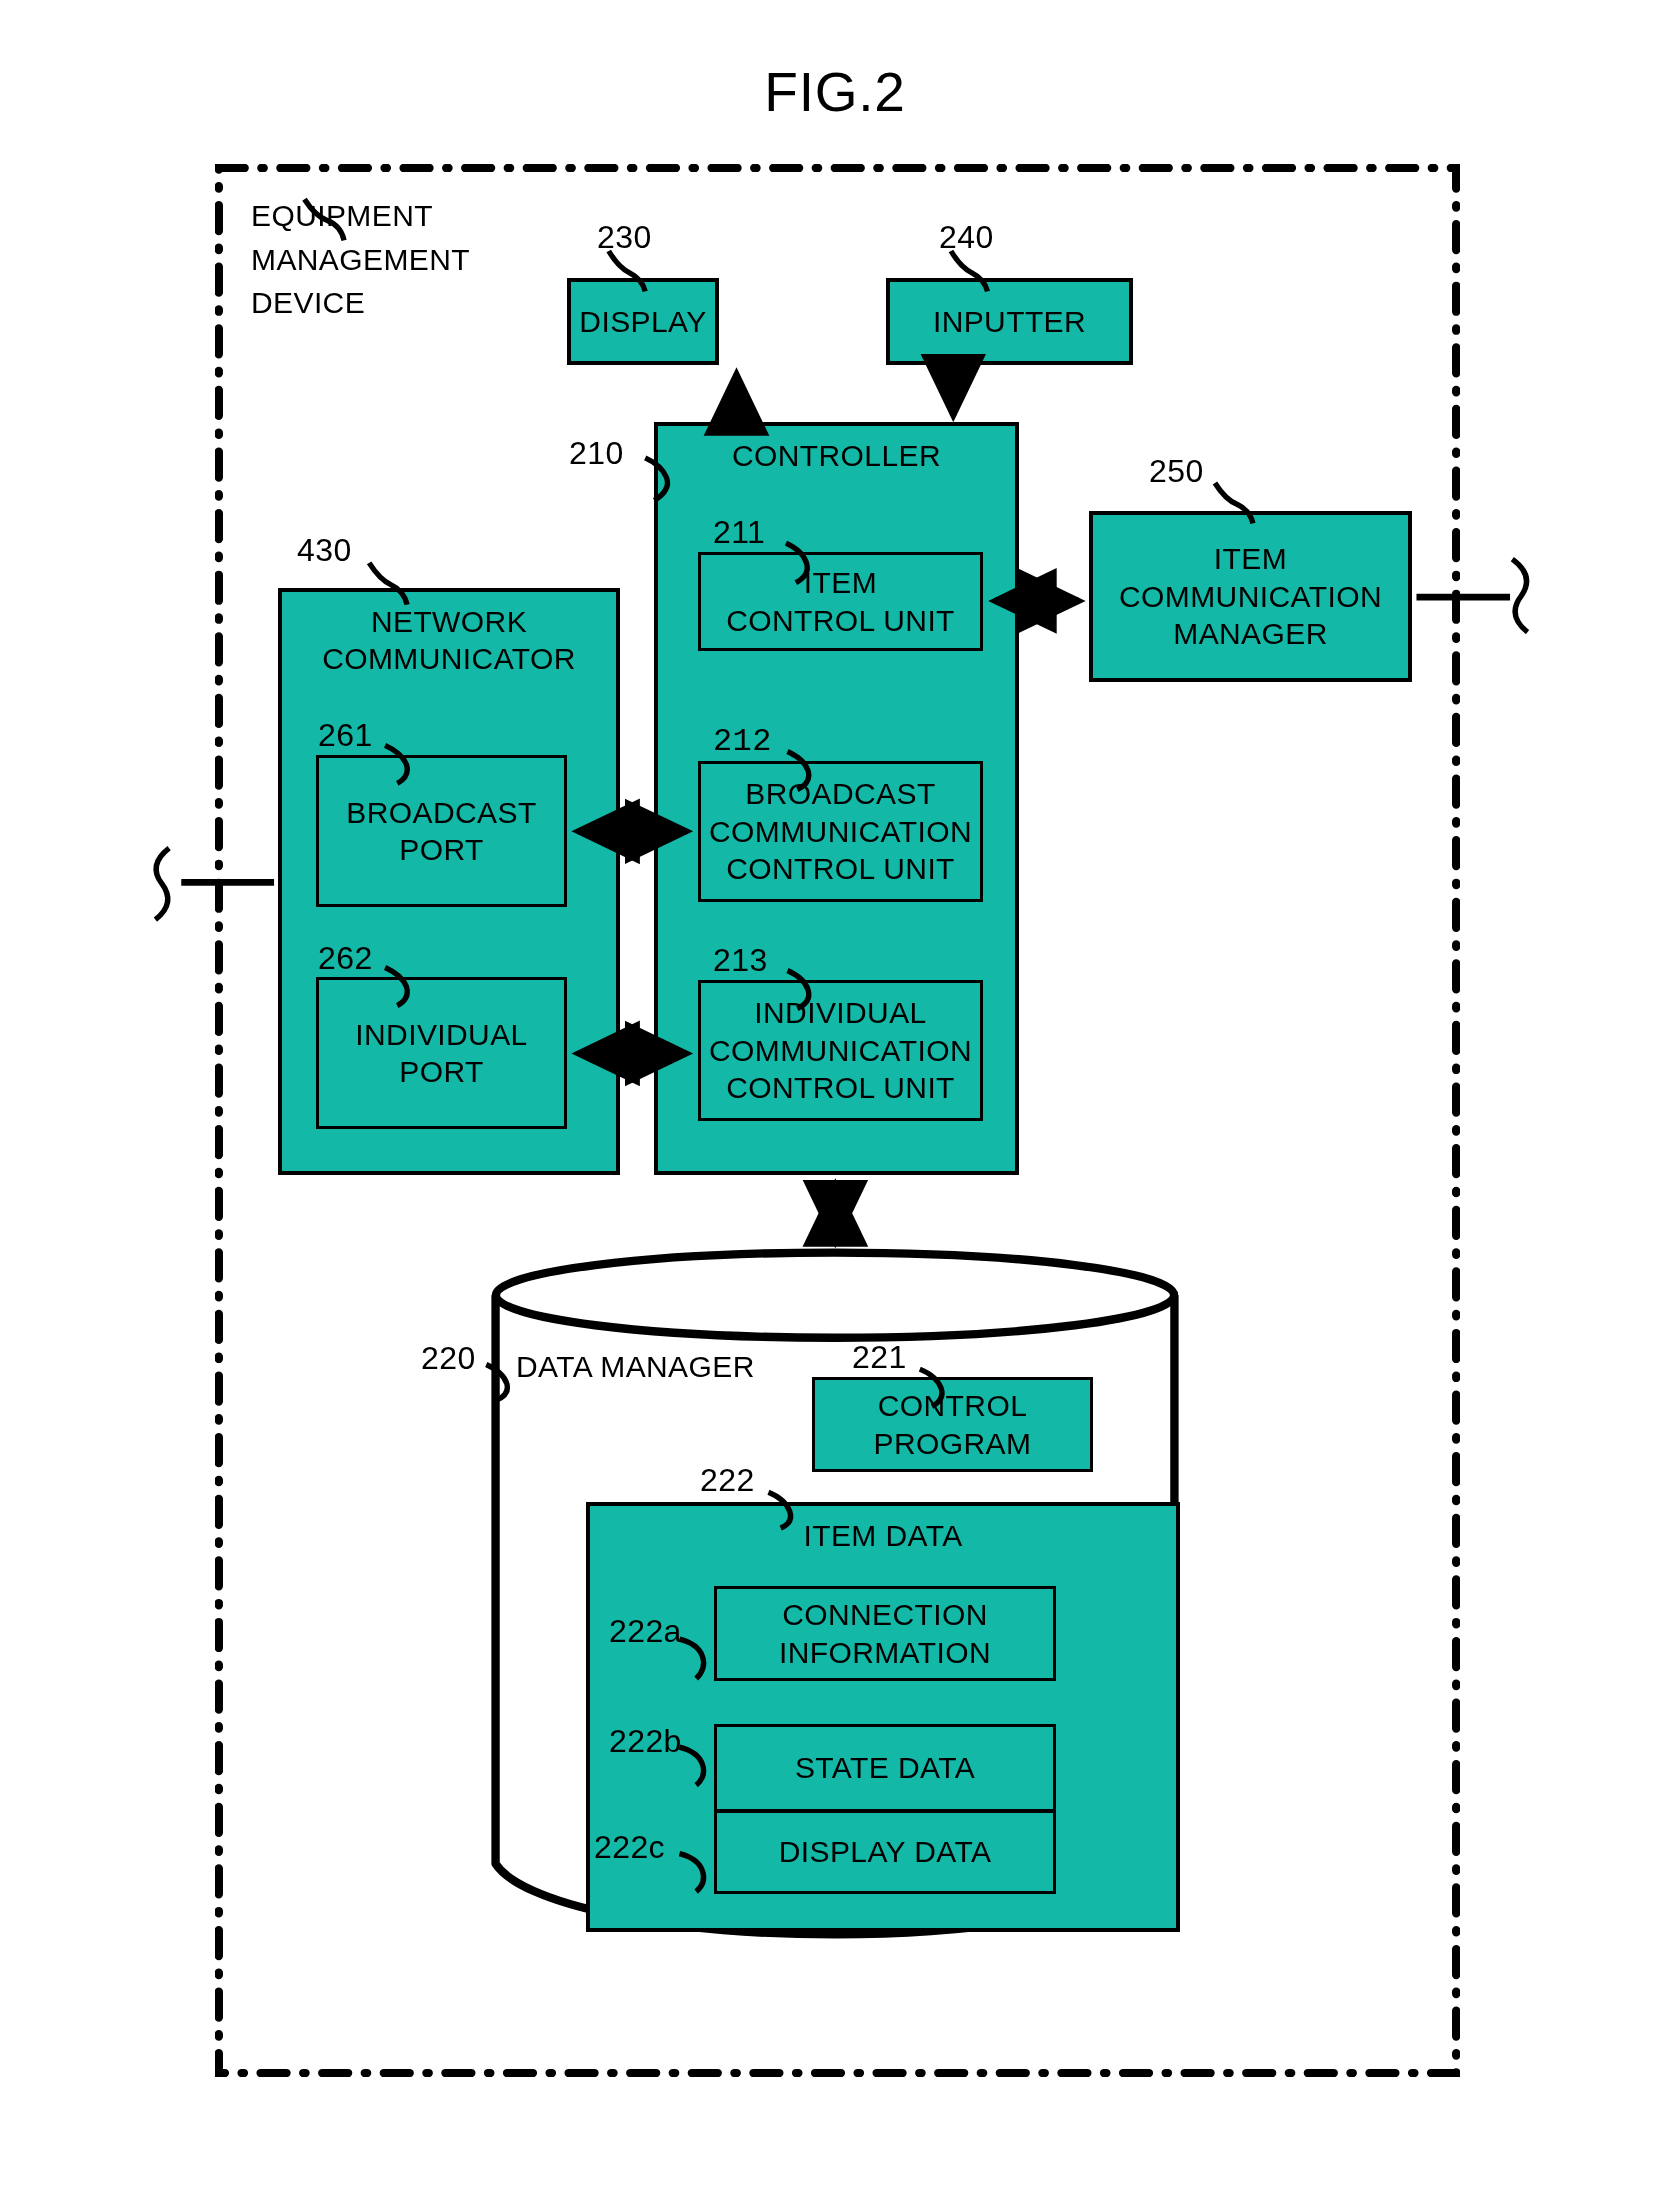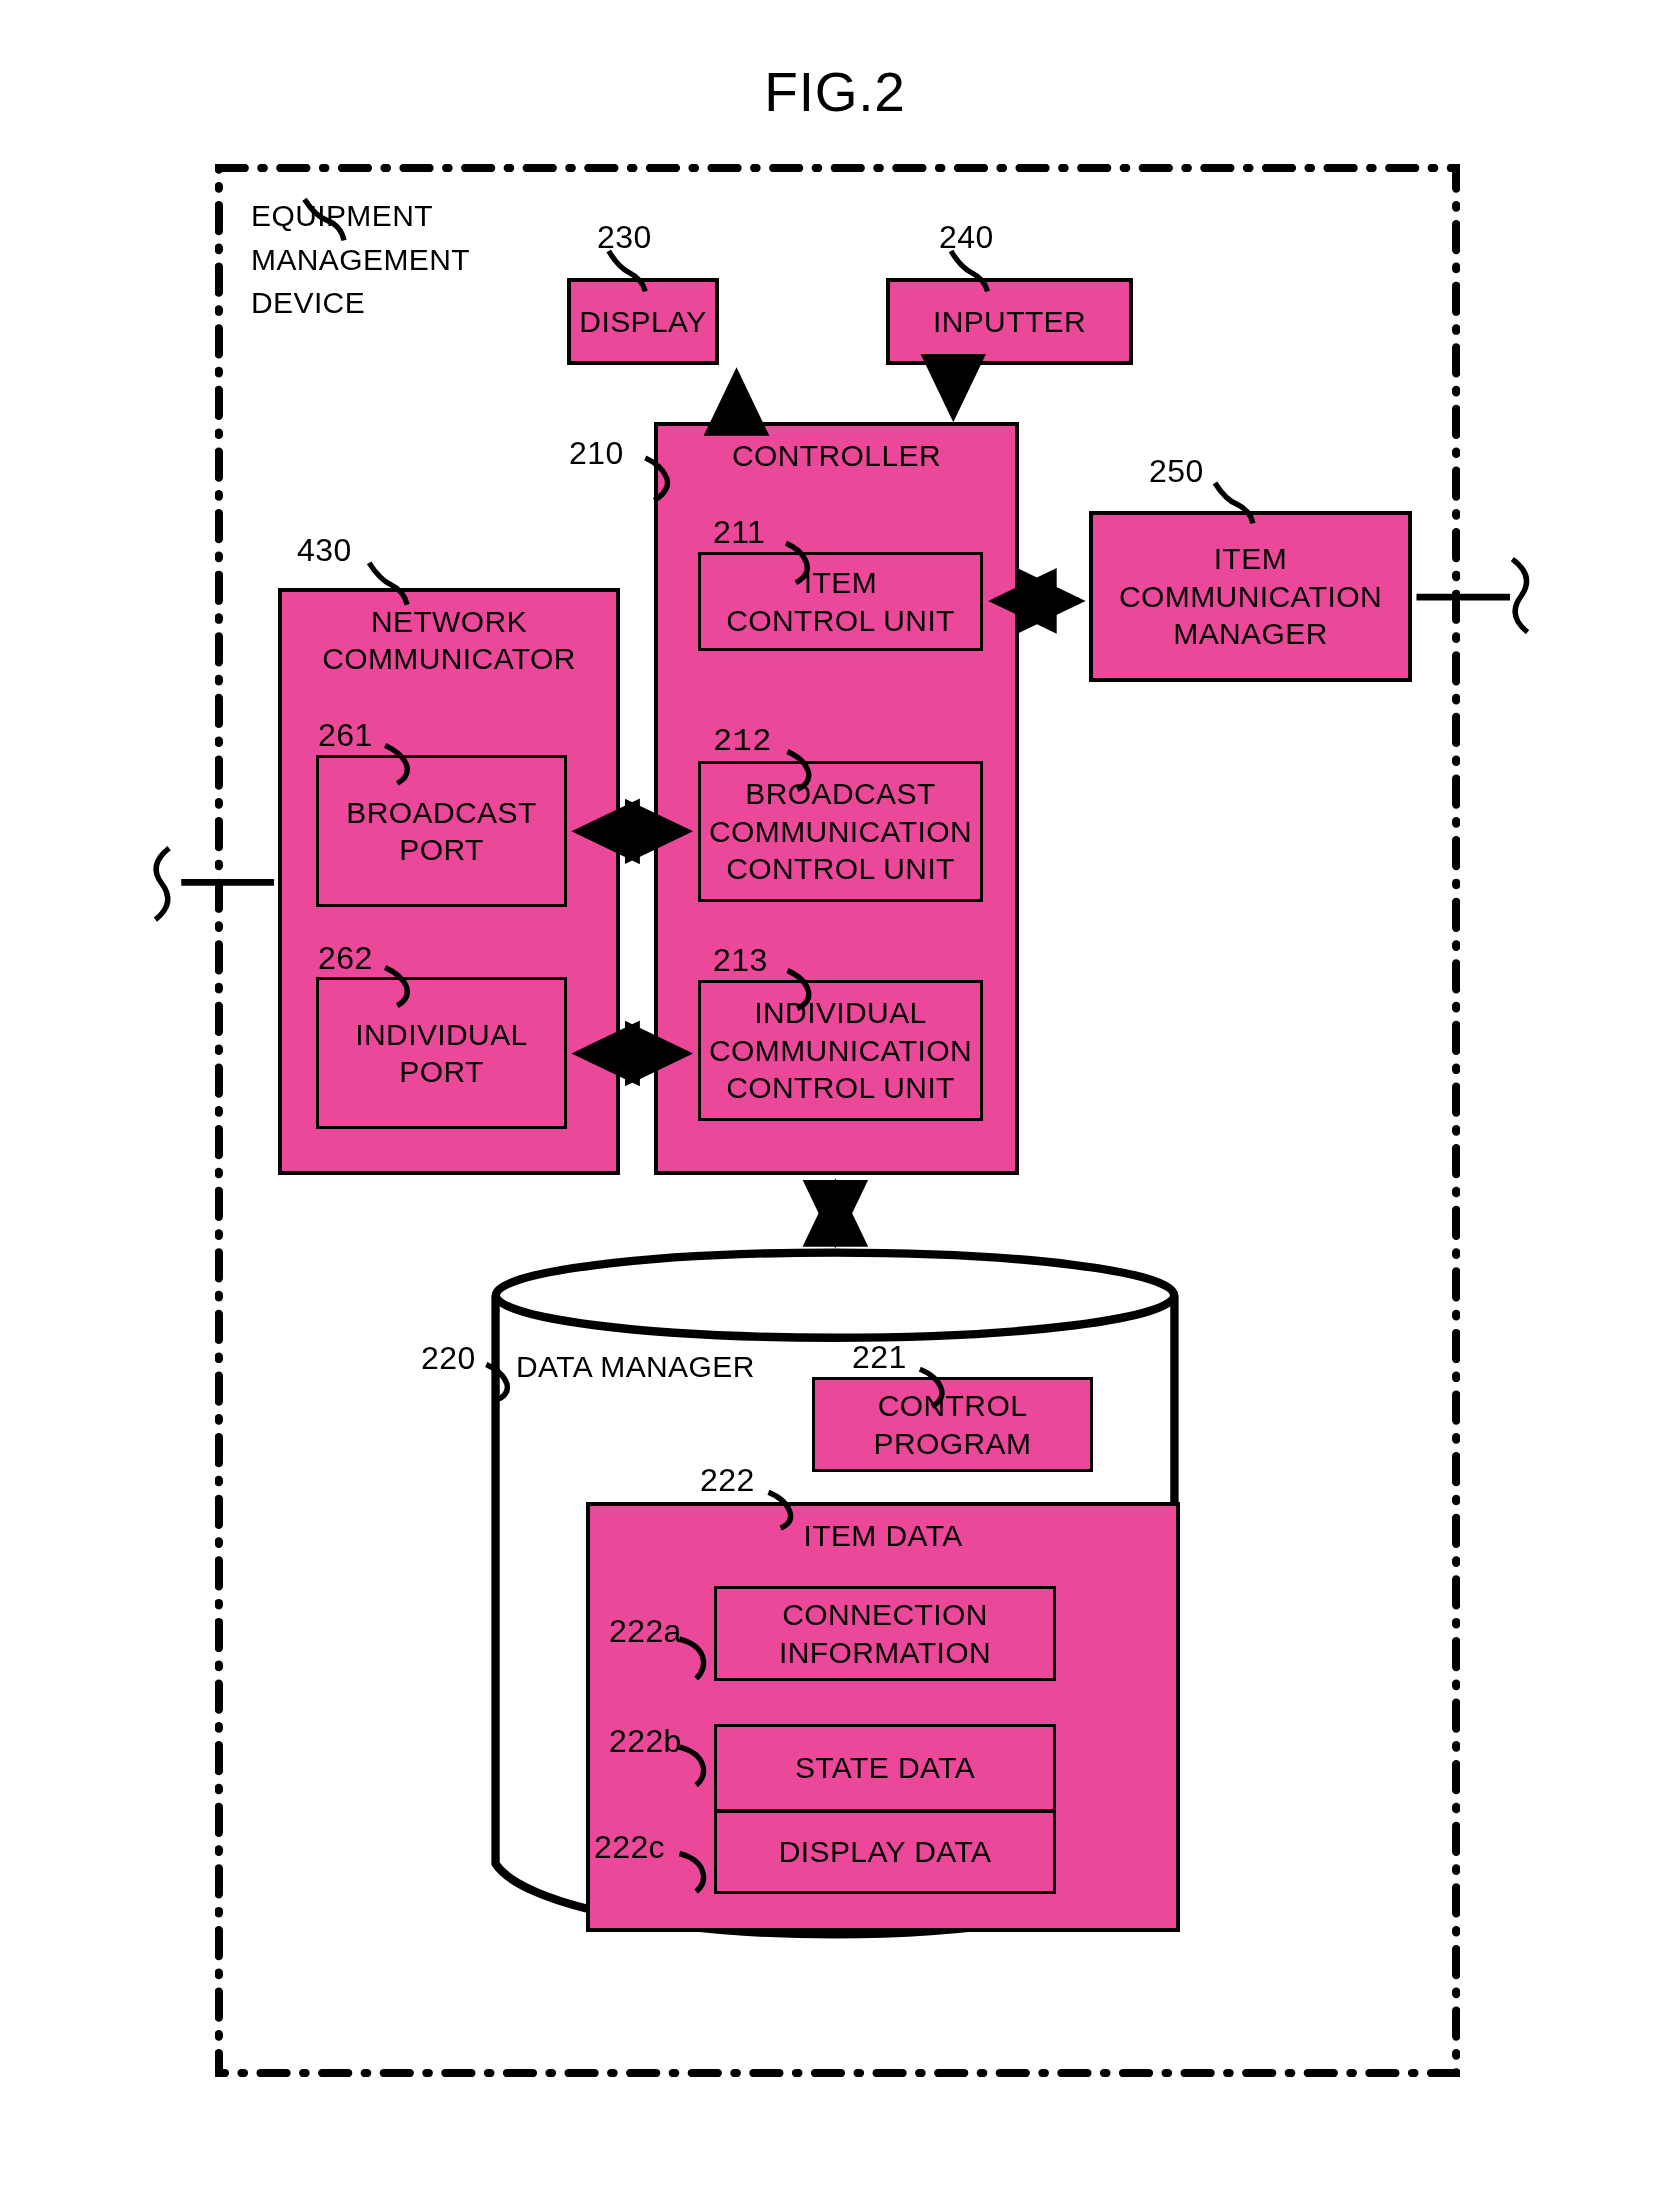--- a/index.html
+++ b/index.html
@@ -41,21 +41,21 @@
     box-sizing: border-box;
     pointer-events: none;
   }
   .boundary svg { display:block; }
 
   
   .box {
     position: absolute;
     box-sizing: border-box;
     border: 4.6px solid #000;
-    background: #ec4899;
+    background: #14b8a6;
     display: flex;
     flex-direction: column;
     align-items: center;
     justify-content: center;
     text-align: center;
     font-size: 30px;
     line-height: 1.25;
     letter-spacing: 0.4px;
   }
   .box.thin { border-width: 3.8px; }

